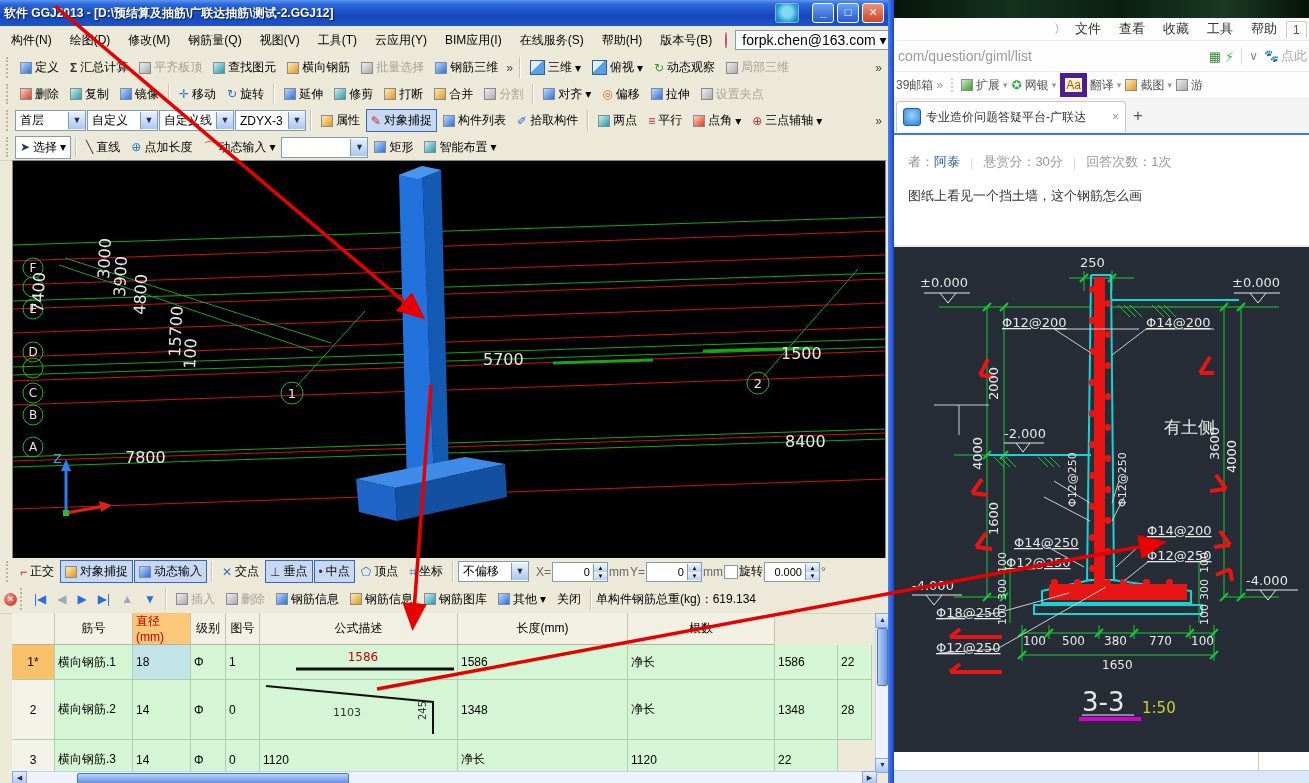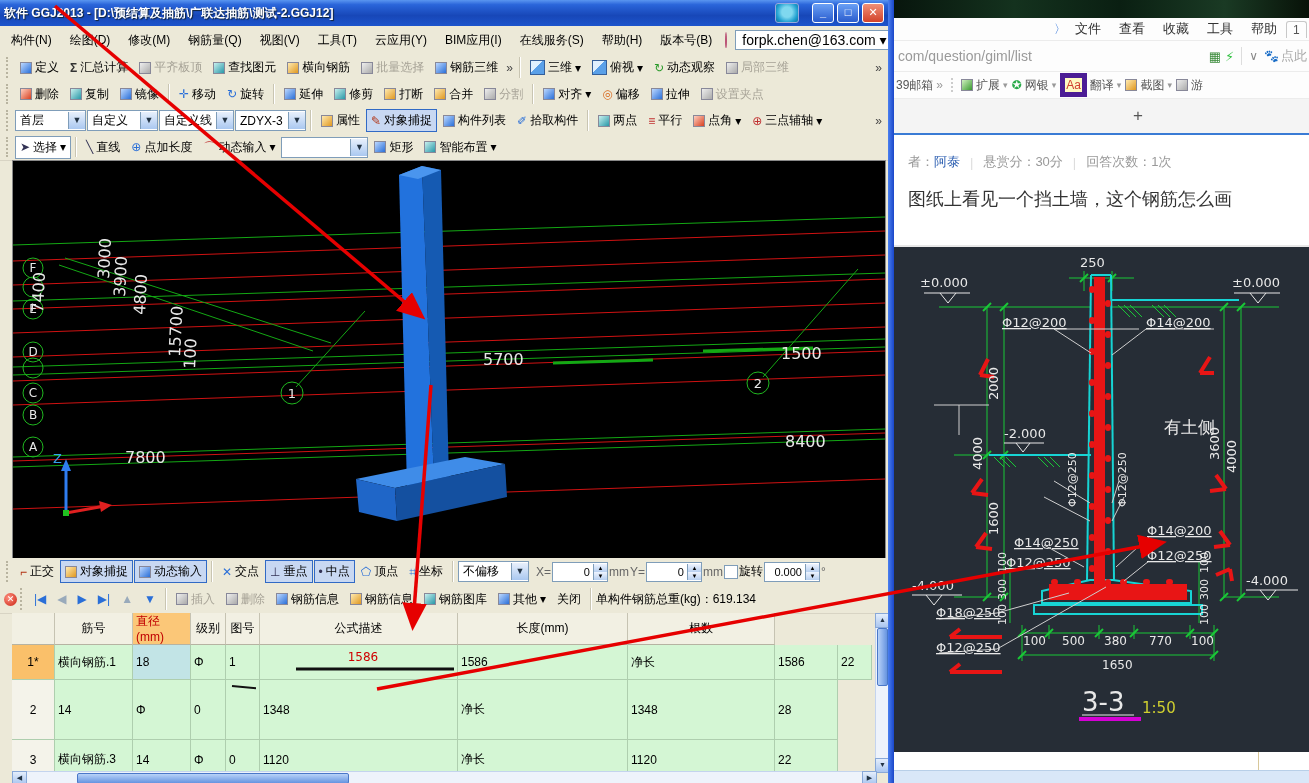--- a/index.html
+++ b/index.html
@@ -73,21 +73,21 @@
   .bmenu-item{padding:0 9px;color:#333;font-size:13px;white-space:nowrap;}
   .urltext{color:#9a9a9a;font-size:14px;white-space:nowrap;}
   .bicon{display:inline-block;text-align:center;}
   .bk{display:inline-flex;align-items:center;gap:3px;color:#555;font-size:12px;white-space:nowrap;}
   .tab{position:absolute;left:2px;top:2px;width:216px;height:30px;background:#fff;border:1px solid #c8c8c8;border-bottom:none;
     border-radius:4px 4px 0 0;display:flex;align-items:center;padding:0 6px;gap:5px;}
   .tabicon{width:16px;height:16px;border-radius:3px;background:radial-gradient(circle at 50% 40%,#9fd4f8,#2b7fd8);border:1px solid #1a5fb0;}
   .newtab{position:absolute;left:232px;top:6px;width:24px;height:22px;color:#555;font-size:17px;text-align:center;line-height:22px;}
   .meta{color:#999;font-size:13px;}
   .meta .asker{color:#2a5db0;}
-  .question{color:#333;font-size:18px;}
+  .question{color:#333;font-size:13px;}
   #drawwrap{position:absolute;left:0px;top:227px;width:415px;height:507px;background:#262d36;}
   #bfoot1{position:absolute;left:0;top:734px;width:415px;height:18px;background:#fff;}
   #bfoot2{position:absolute;left:0;top:752px;width:415px;height:13px;background:#d9e7f8;border-top:1px solid #b8cfe8;}
   .beigeline-v{position:absolute;width:1px;background:#d8c89a;}
   
   #overlay{position:absolute;left:0;top:0;pointer-events:none;}
   svg text{font-family:"DejaVu Sans","Liberation Sans",sans-serif;}
 </style>
 </head>
 <body>
@@ -509,20 +509,21 @@
             <text x="100" y="16" fill="#d00000" font-size="12" text-anchor="middle">1586</text>
           </svg>
         </div>
         <div class="cell">1586</div>
         <div class="cell">净长</div>
         <div class="cell">1586</div>
         <div class="cell">22</div>
       </div>
       <div class="trow" style="height:60px">
         <div class="cell rowno">2</div>
+        <div class="cell">横向钢筋.2</div>
         <div class="cell">14</div>
         <div class="cell">Φ</div>
         <div class="cell">0</div>
         <div class="cell">
           <svg width="196" height="59">
             <polyline points="3,6 170,22 170,54" fill="none" stroke="#111" stroke-width="2"></polyline>
             <text x="70" y="36" fill="#333" font-size="11">1103</text>
             <text x="163" y="40" fill="#333" font-size="10" transform="rotate(-90 163 40)">245</text>
           </svg>
         </div>
@@ -608,20 +609,25 @@
           <span>截图</span>
           <span style="color:#999;font-size:9px">▾</span>
         </span>
       <span class="bk">
           <span class="ic ic-gray"></span>
           <span>游</span>
         </span>
     </div>
 
     <div style="position:absolute;left:0;top:81px;width:415px;height:34px;background:#f4f4f4;border-bottom:2px solid #3a7bd5;">
+      <div class="tab">
+        <span class="tabicon"></span>
+        <span style="font-size:12px;color:#333;white-space:nowrap;overflow:hidden;max-width:160px">专业造价问题答疑平台-广联达</span>
+        <span style="color:#999;margin-left:auto">×</span>
+      </div>
       <div class="newtab">+</div>
     </div>
 
     <div style="position:absolute;left:12px;top:117px;width:415px;height:78px;background:#fff;">
       <div style="position:absolute;left:2px;top:18px;display:flex;gap:10px;align-items:center;" class="meta">
         <span><span>者：</span><span class="asker">阿泰</span></span>
         <span style="color:#ddd">|</span>
         <span>悬赏分：30分</span>
         <span style="color:#ddd">|</span>
         <span>回答次数：1次</span>

